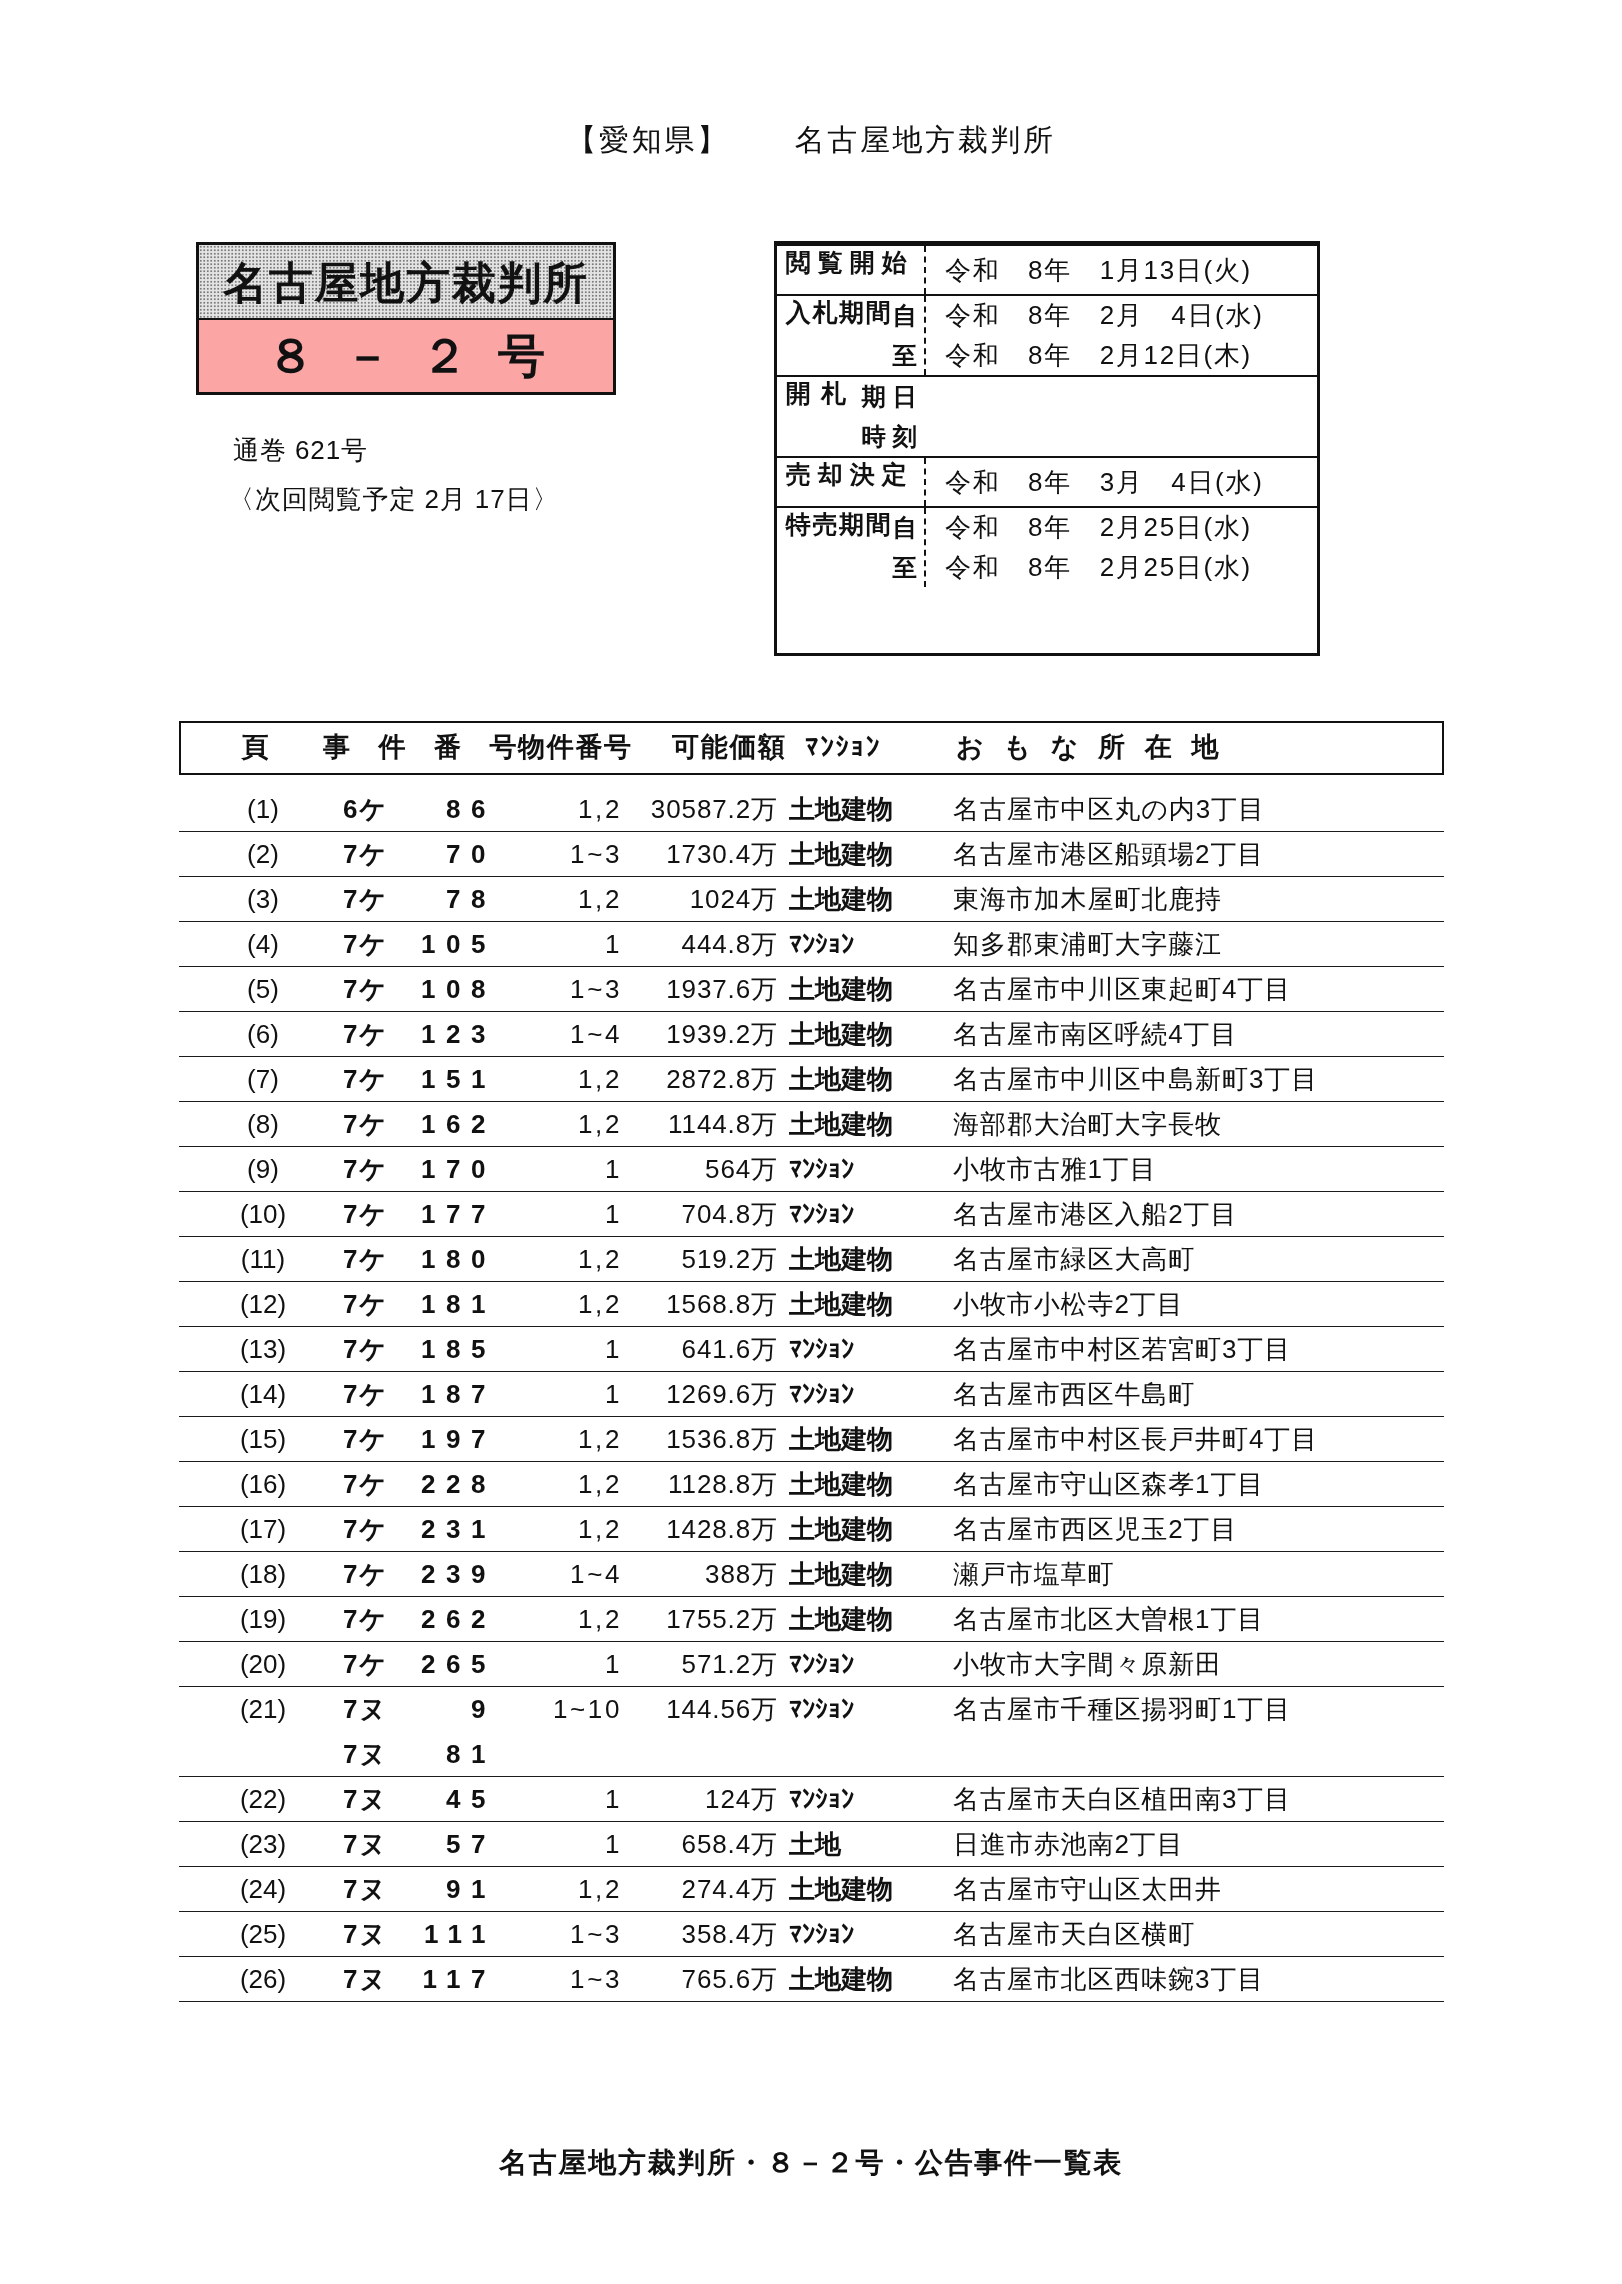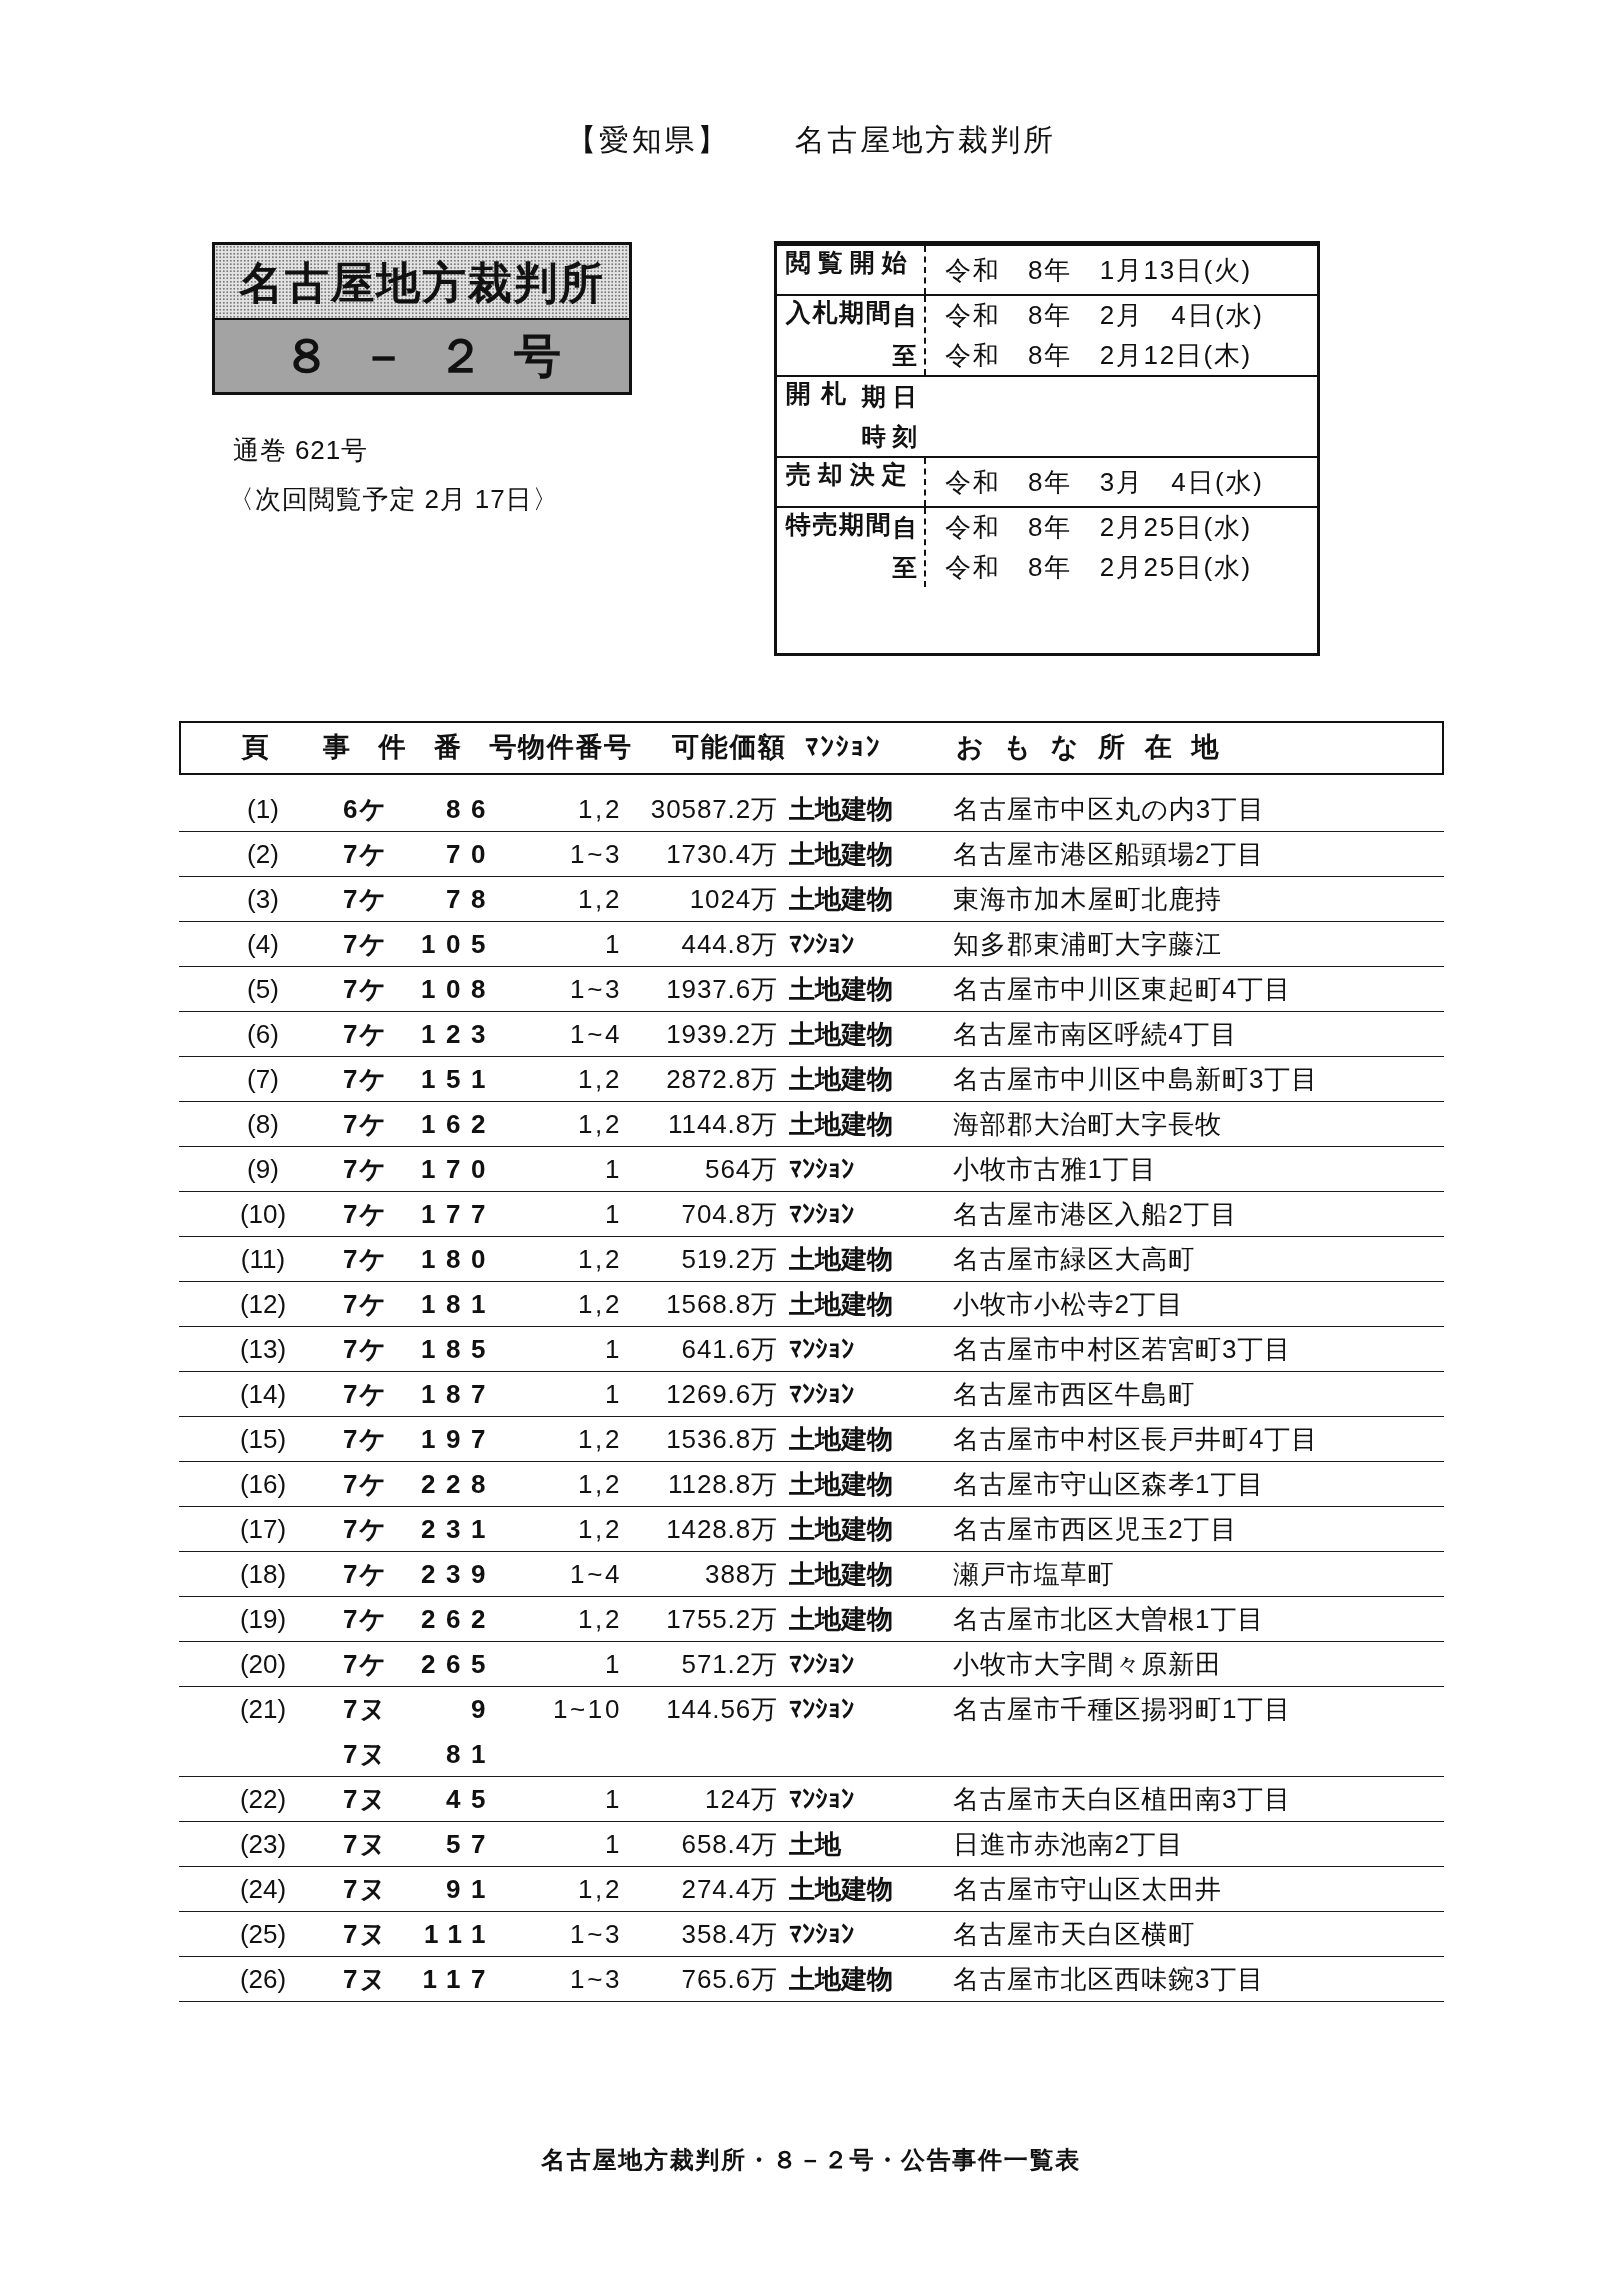--- a/index.html
+++ b/index.html
@@ -14,22 +14,22 @@
     background-image:radial-gradient(circle, rgba(35,35,35,.55) 1px, rgba(0,0,0,0) 1.1px);
     background-size:3.5px 3.5px;
   }
   
   .page-header{
     top:120px;left:0;width:100%;text-align:center;
     font-size:30px;font-weight:400;letter-spacing:2.6px;
   }
   
   .court-box{
-    left:212px;top:242px;width:420px;height:153px;
-    border:3.5px solid #111;box-sizing:border-box;background:#a3a3a3;
+    left:196px;top:242px;width:420px;height:153px;
+    border:3.5px solid #111;box-sizing:border-box;background:#fca5a5;
   }
   .court-box-title{
     height:75px;line-height:75px;text-align:center;
     border-bottom:2.6px solid #111;box-sizing:border-box;
     font-size:44px;font-weight:700;letter-spacing:1.7px;
   }
   .court-box-issue{
     height:72px;line-height:72px;text-align:center;
     font-size:47px;font-weight:700;letter-spacing:30px;text-indent:30px;
   }
@@ -87,21 +87,21 @@
   .c-page{left:44px;width:80px;text-align:center;font-weight:400;}
   .c-ctype{left:164px;width:63px;font-weight:700;letter-spacing:1.7px;}
   .c-cnum{left:216px;width:101px;text-align:right;font-weight:700;letter-spacing:10.5px;}
   .c-items{left:340px;width:103px;text-align:right;font-weight:400;letter-spacing:2.6px;}
   .c-price{left:452px;width:147px;text-align:right;font-weight:400;letter-spacing:0.9px;}
   .c-content{left:610px;width:157px;text-align:left;font-weight:700;}
   .c-loc{left:774px;font-weight:400;letter-spacing:0.9px;}
   
   .page-footer{
     top:2144px;left:0;width:100%;text-align:center;
-    font-size:24px;font-weight:700;letter-spacing:1.7px;
+    font-size:28px;font-weight:700;letter-spacing:1.7px;
   }
 </style>
 </head>
 <body>
 
 <div>
 
   <div class="abs page-header">【愛知県】　　名古屋地方裁判所</div>
 
   <div class="abs court-box">

